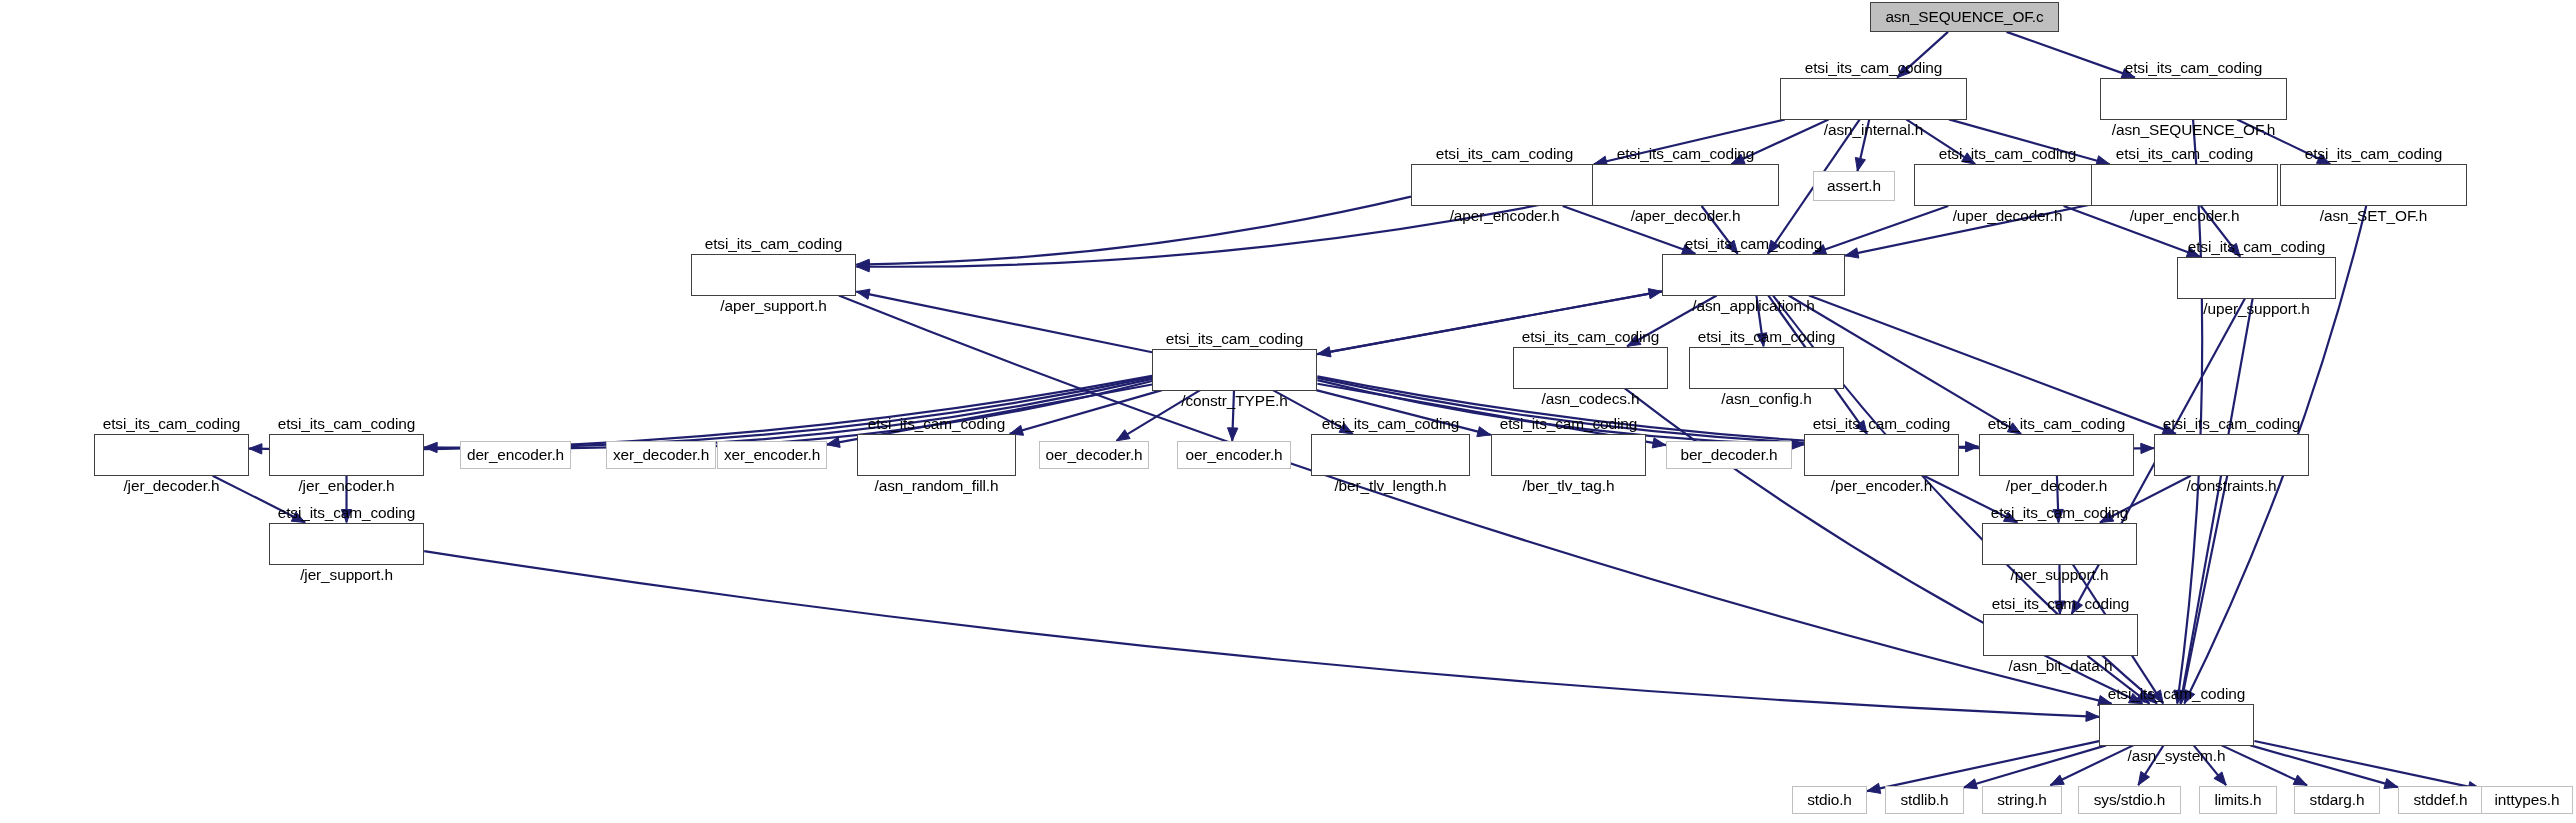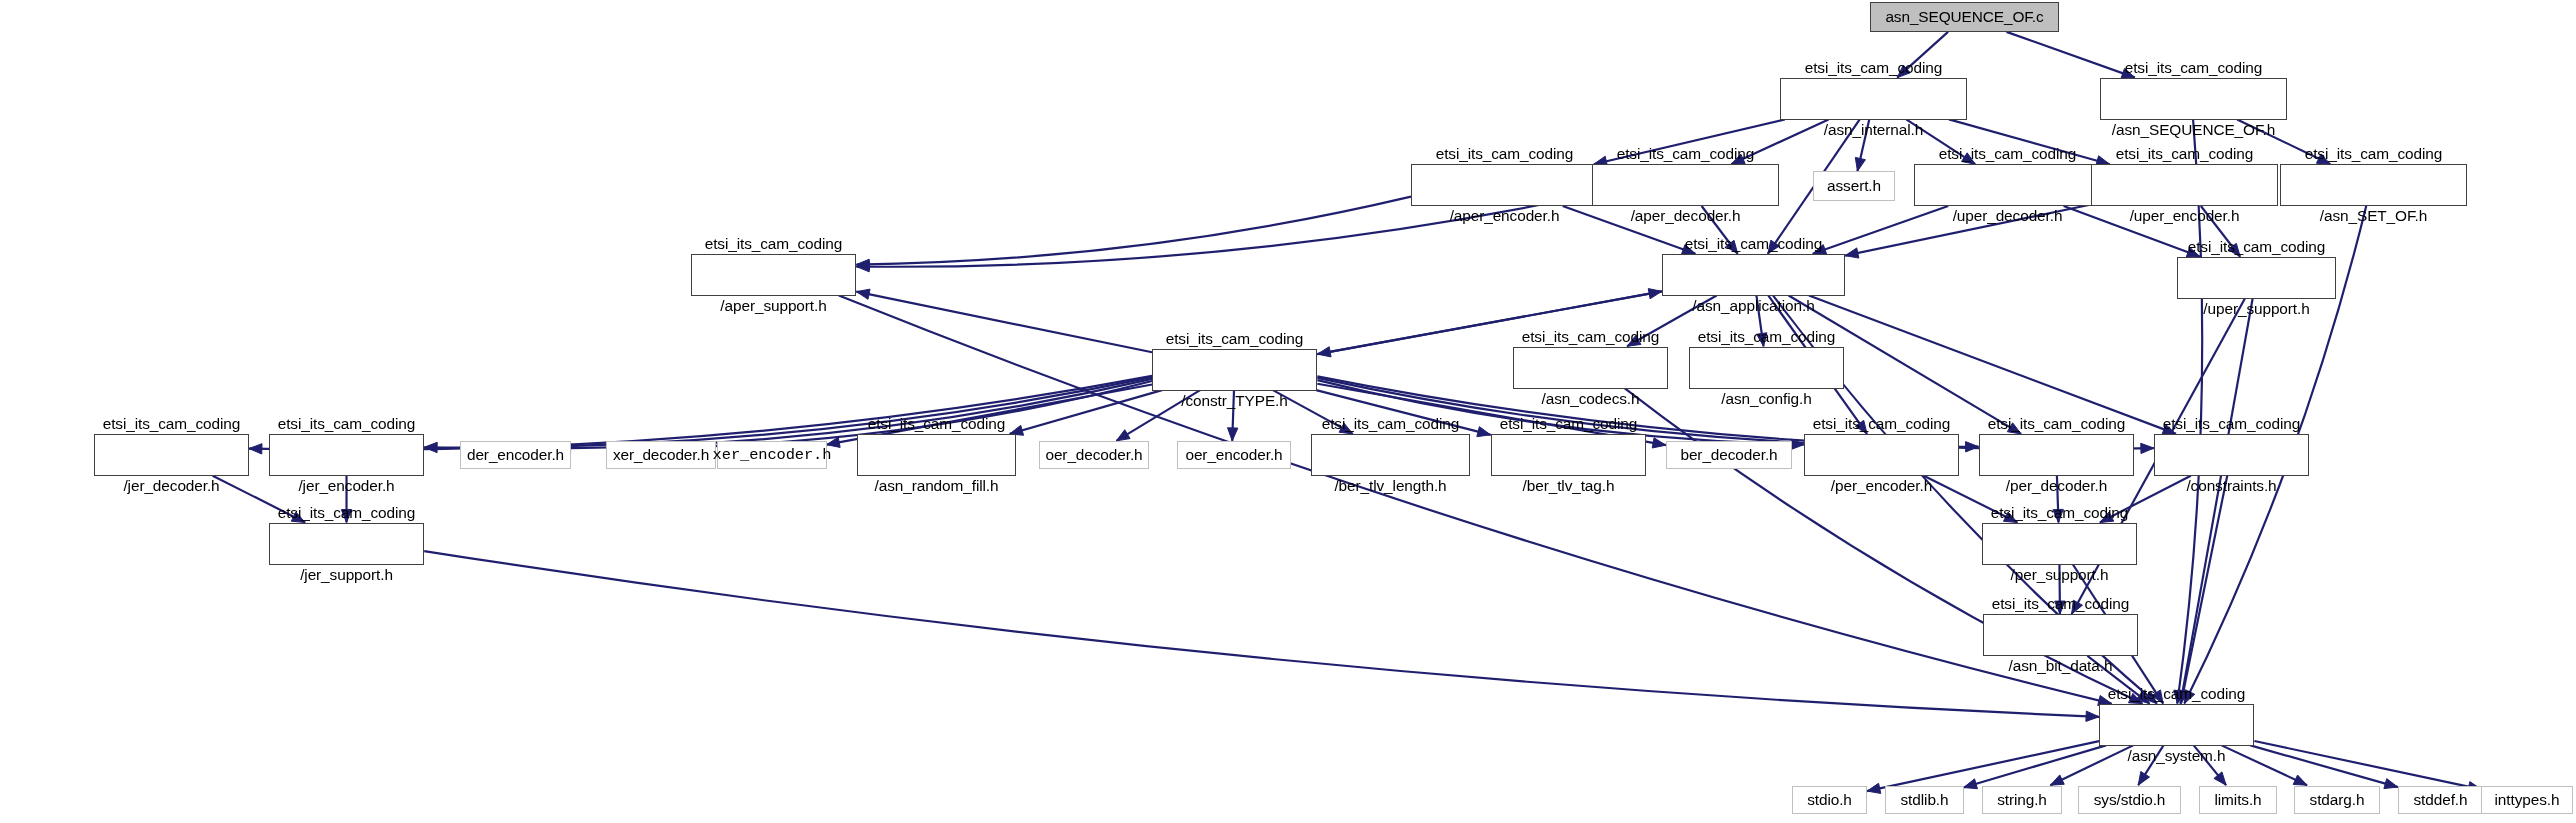--- a/index.html
+++ b/index.html
@@ -264,21 +264,21 @@
       <div class="node strong" style="left: 269px; top: 434px; width: 155px; height: 42px;">
         <span class="l1">etsi_its_cam_coding</span>
         <span class="l2">/jer_encoder.h</span>
       </div>
       <div class="node " style="left: 447px; top: 441px; width: 111px; height: 28px; margin-left: 13px;">
         <span class="l1">der_encoder.h</span>
       </div>
       <div class="node " style="left: 583px; top: 441px; width: 110px; height: 28px; margin-left: 23px;">
         <span class="l1">xer_decoder.h</span>
       </div>
-      <div class="node " style="left: 717px; top: 441px; width: 110px; height: 28px; font-family: Liberation Mono, monospace;">
+      <div class="node " style="left: 717px; top: 441px; width: 110px; height: 28px;">
         <span class="l1">xer_encoder.h</span>
       </div>
       <div class="node strong" style="left: 857px; top: 434px; width: 159px; height: 42px;">
         <span class="l1">etsi_its_cam_coding</span>
         <span class="l2">/asn_random_fill.h</span>
       </div>
       <div class="node " style="left: 1039px; top: 441px; width: 110px; height: 28px;">
         <span class="l1">oer_decoder.h</span>
       </div>
       <div class="node " style="left: 1177px; top: 441px; width: 114px; height: 28px;">

